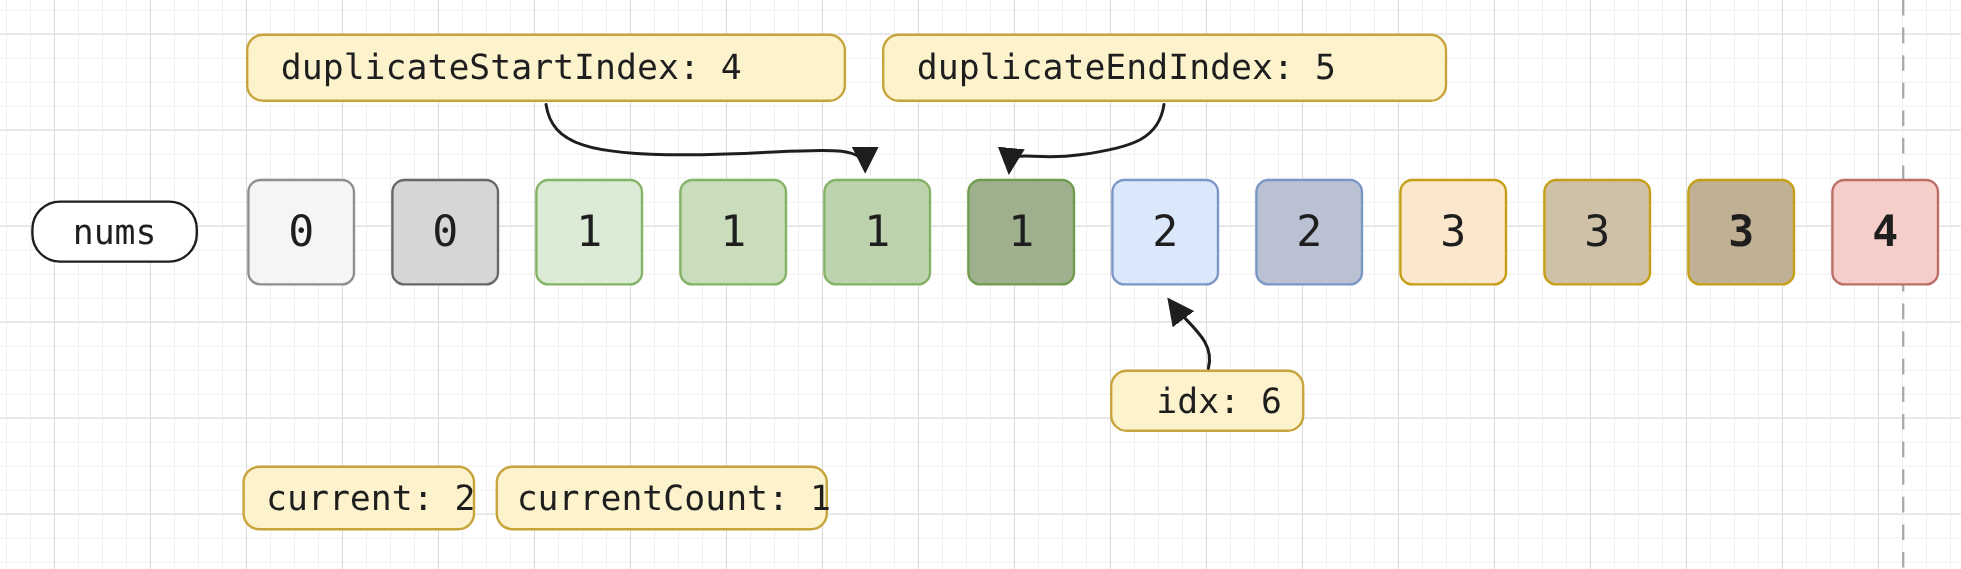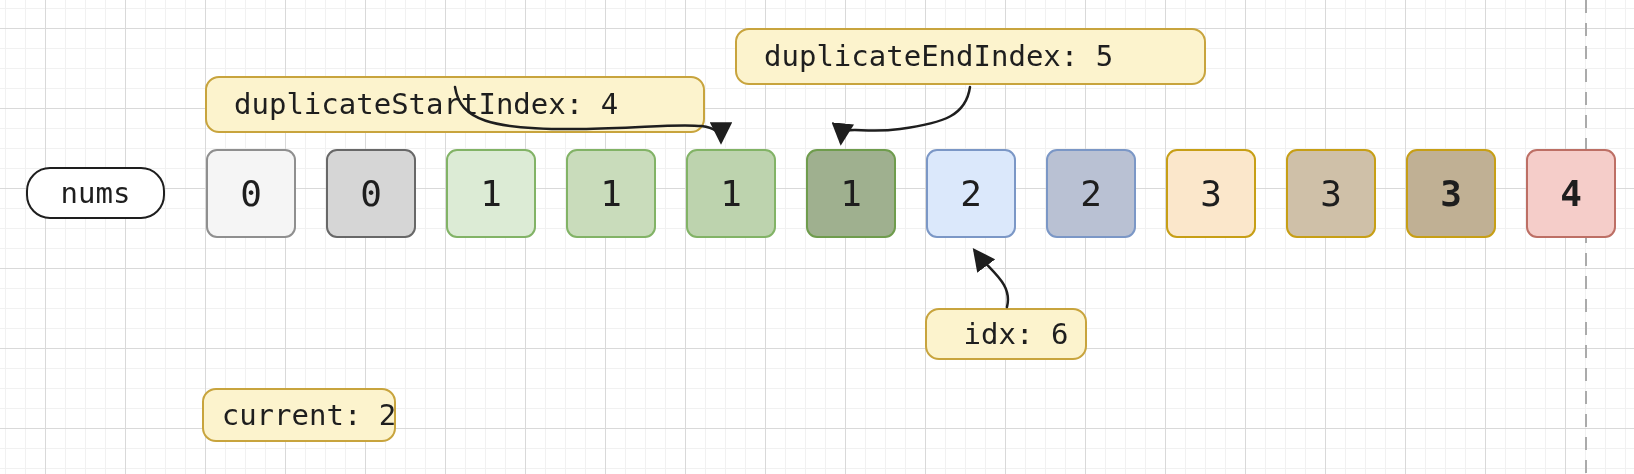--- a/index.html
+++ b/index.html
@@ -57,21 +57,21 @@
   .cell {
     position: absolute;
     box-sizing: border-box;
     top: 149px;
     width: 90px; height: 89px;
     border: 2.5px solid;
     border-radius: 11px;
     font-size: 36px;
     display: flex; align-items: center; justify-content: center;
   }
-  #note-duplicate-start { left: 205px; top: 28px;  width: 500px; height: 57px; margin-top: 48px; }
+  #note-duplicate-start { left: 205px; top: 28px;  width: 500px; height: 57px; }
   #note-duplicate-end   { left: 735px; top: 28px;  width: 471px; height: 57px; }
   #note-idx             { left: 925px; top: 308px; width: 162px; height: 52px; }
   #note-current         { left: 202px; top: 388px; width: 194px; height: 54px; text-align: center; }
   #note-current-count   { left: 413px; top: 388px; width: 277px; height: 54px; }
 </style>
 </head>
 <body>
 
 <div id="canvas">
 
@@ -107,20 +107,23 @@
   </div>
 
   <div class="note" id="note-idx">
     <span>idx: 6</span>
   </div>
 
   <div class="note" id="note-current">
     <span>current: 2</span>
   </div>
 
+  <div class="note" id="note-current-count">
+    <span>currentCount: 1</span>
+  </div>
 
   <svg id="arrow-layer" class="layer" width="1634" height="474">
     <defs>
       <marker id="ah" markerWidth="9" markerHeight="9" refX="7.5" refY="4.5" orient="auto" markerUnits="strokeWidth">
         <path d="M0,0 L9,4.5 L0,9 Z" fill="#1e1e1e"></path>
       </marker>
     </defs>
     <path d="M 455 87 C 460 120, 490 130, 580 129 S 721 116, 721 141" fill="none" stroke="#1e1e1e" stroke-width="2.5" stroke-linecap="round" marker-end="url(#ah)"></path>
     <path d="M 970 87 C 966 115, 945 123, 900 129 S 843 121, 841 142" fill="none" stroke="#1e1e1e" stroke-width="2.5" stroke-linecap="round" marker-end="url(#ah)"></path>
     <path d="M 1007 307 C 1013 283, 990 271, 975 251" fill="none" stroke="#1e1e1e" stroke-width="2.5" stroke-linecap="round" marker-end="url(#ah)"></path>

